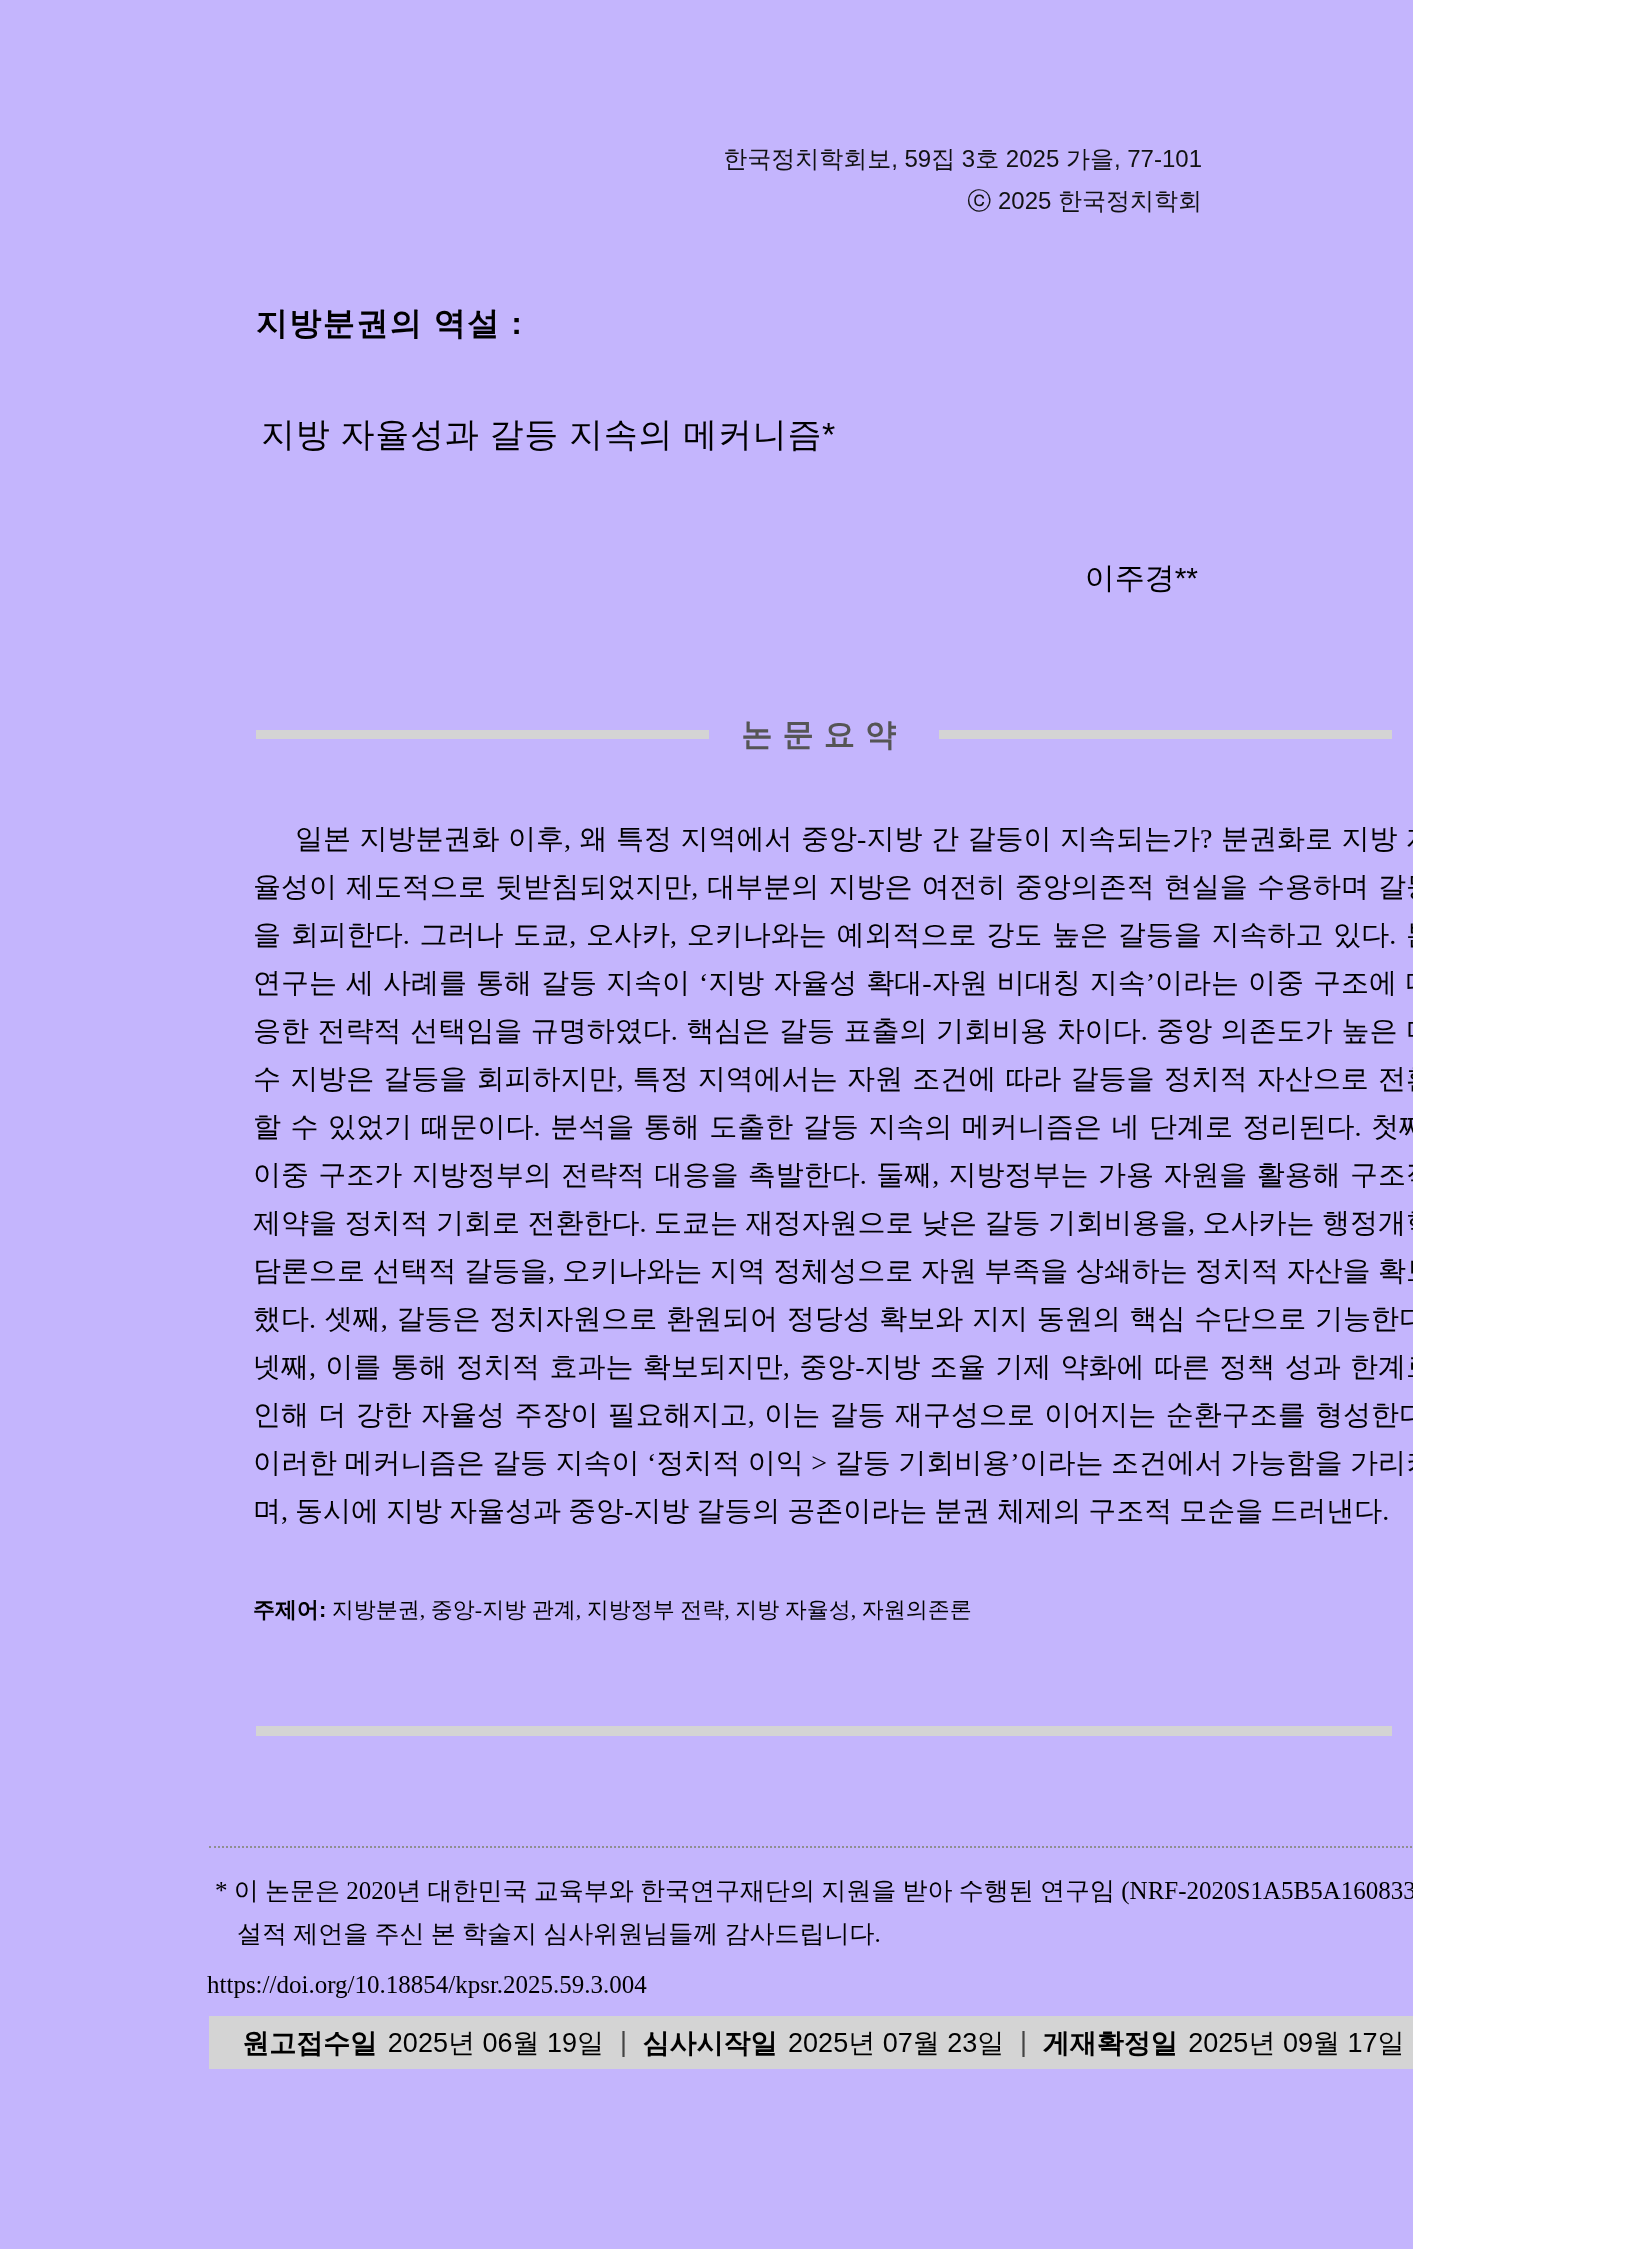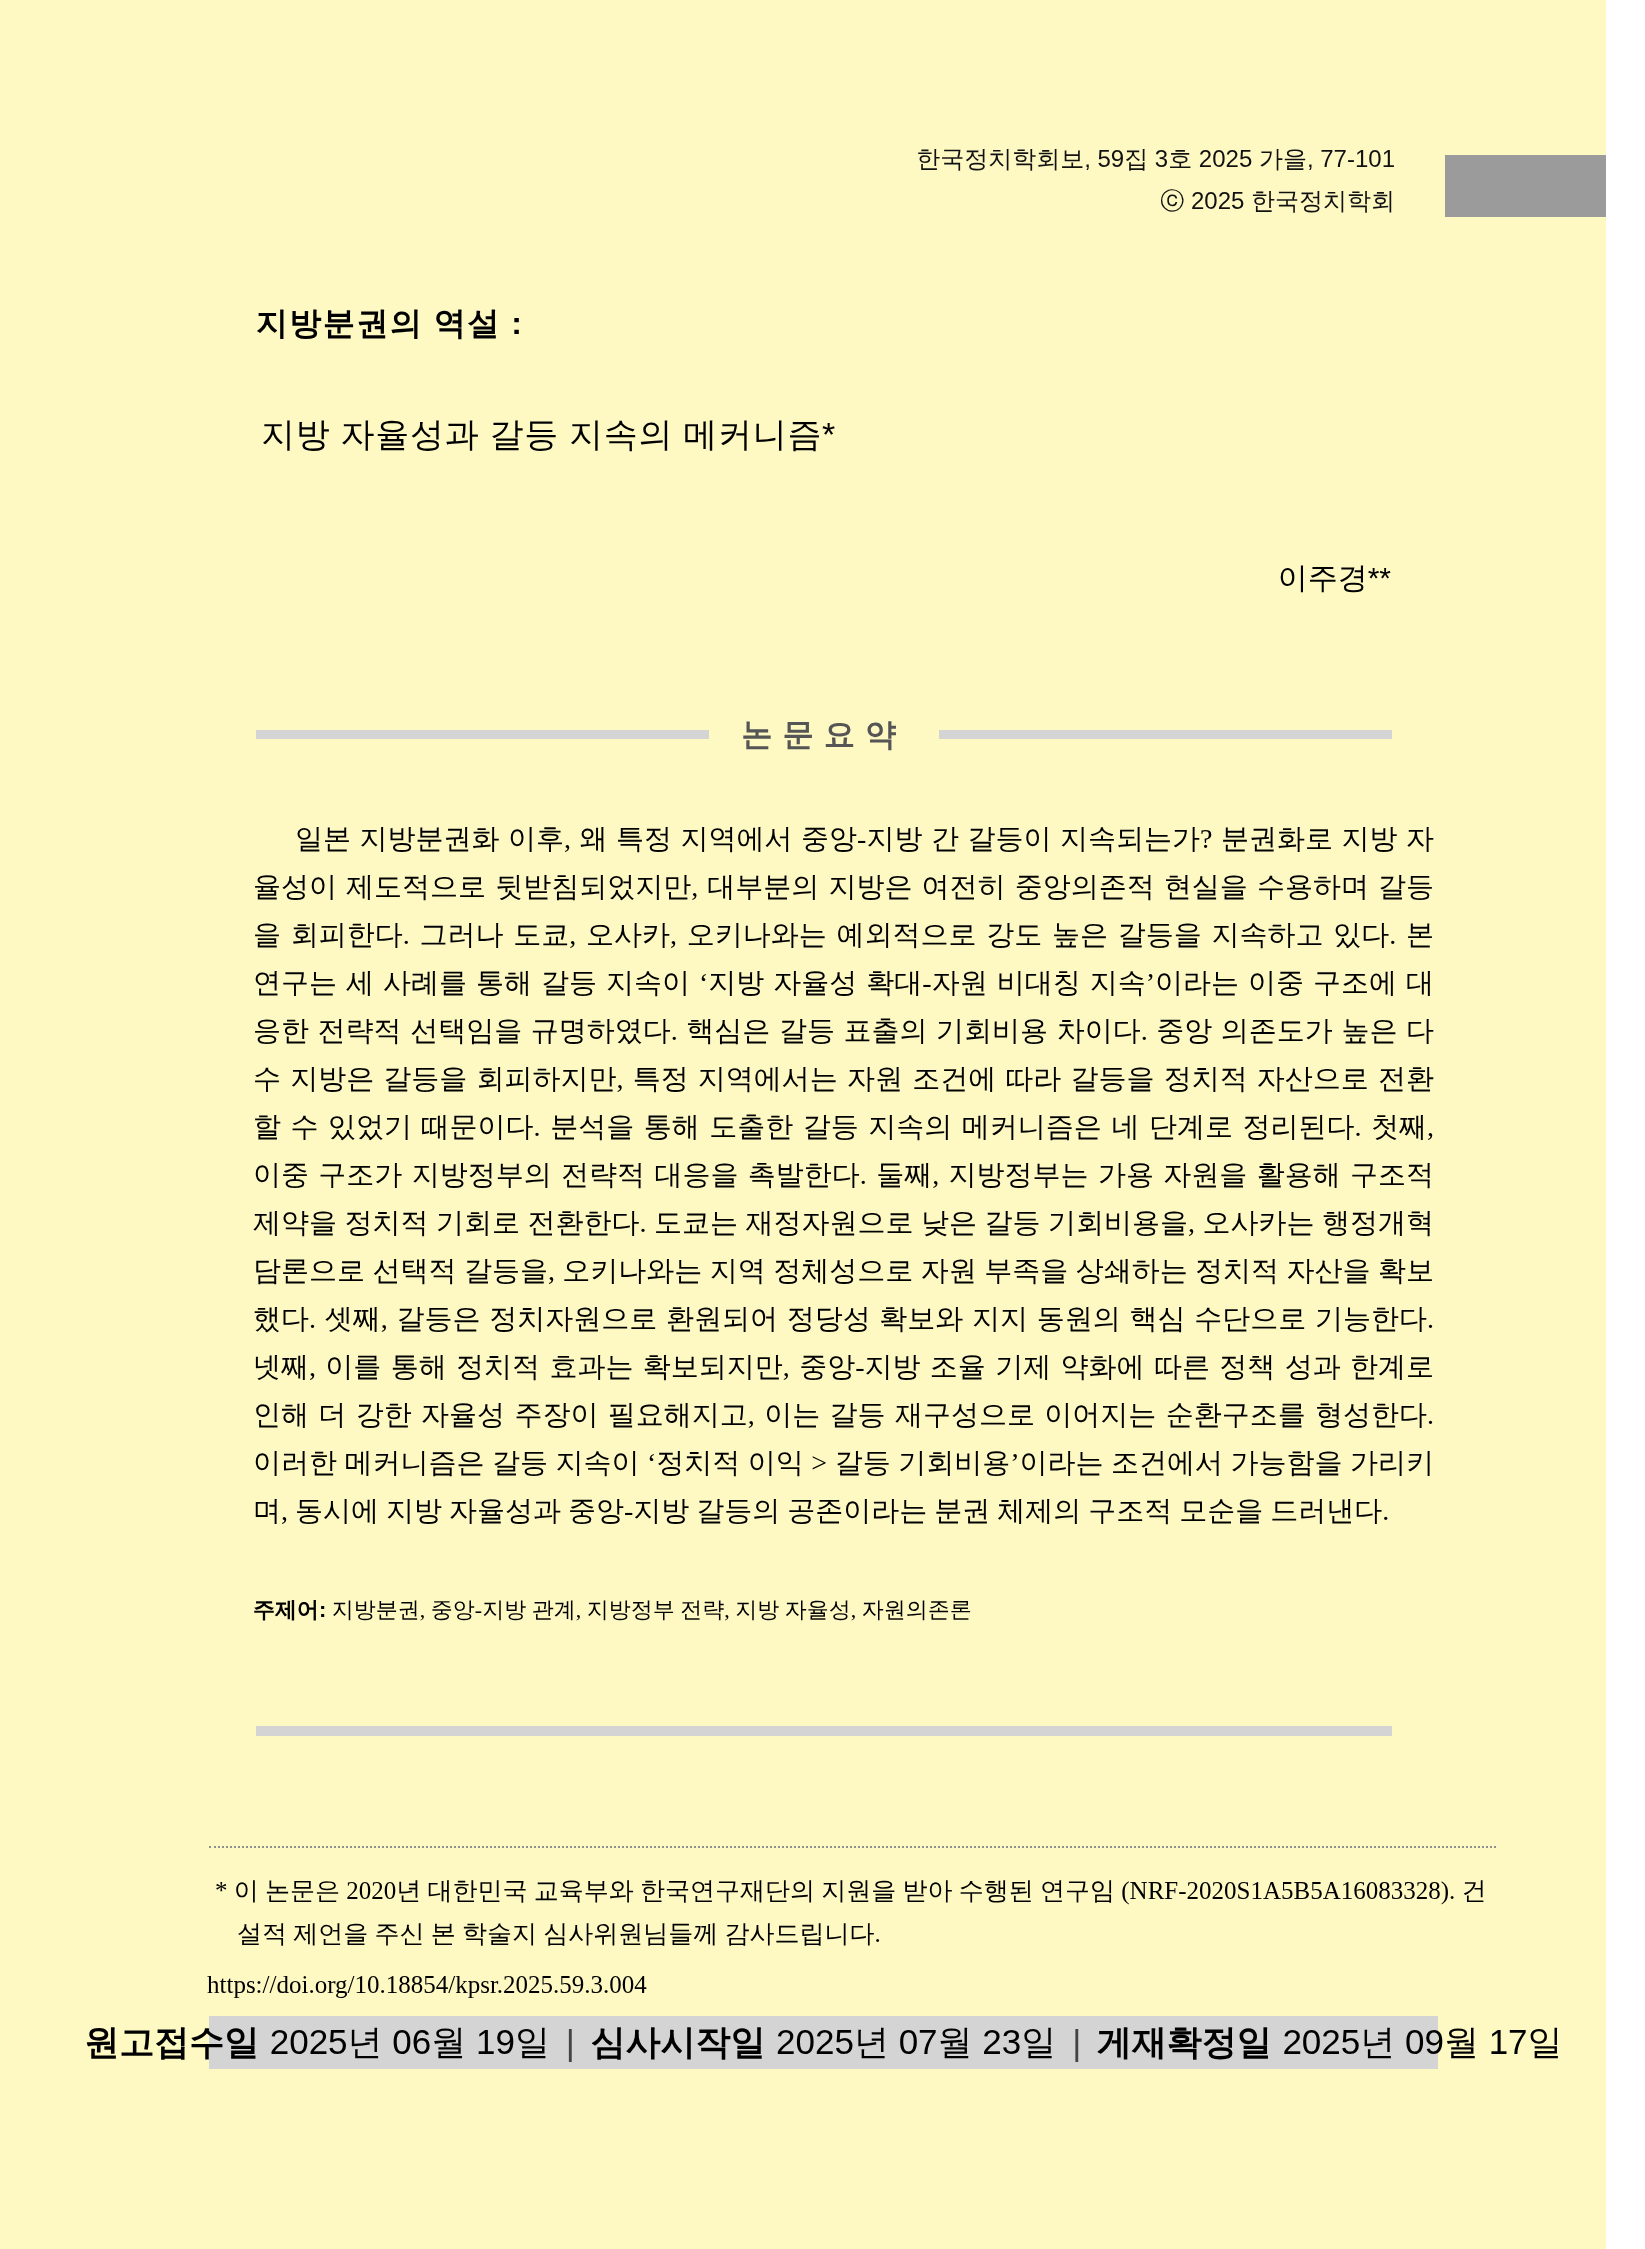--- a/index.html
+++ b/index.html
@@ -1,19 +1,19 @@
 <!DOCTYPE html>
 <html style="font-size:11.7px"><head>
 <meta charset="utf-8">
 <style>
   html,body{margin:0;padding:0;background:#ffffff;}
   #page{
     position:relative;
-    width:1606px;height:2250px;
-    background:#fef9c3;
+    width:1413px;height:2250px;
+    background:#c4b5fd;
     font-family:"Liberation Serif","DejaVu Serif",serif;
     color:#000;
     overflow:hidden;
   }
   .sans{font-family:"Liberation Sans","DejaVu Sans",sans-serif;}
 
   
   .journal-header{
     position:absolute;top:138px;right:211px;
     text-align:right;font-size:24px;line-height:42px;color:#111;
@@ -74,21 +74,21 @@
   }
   .footnote-hanging{padding-left:22px;text-indent:-22px;margin:8px;}
   .footnote-plain{margin:0;}
   .doi-line{margin:0;}
 
   
   .submission-bar{
     position:absolute;left:209px;top:2016px;width:1229px;height:53px;
     background:#d4d4d4;
     display:flex;align-items:center;justify-content:center;
-    font-size:35px;white-space:nowrap;
+    font-size:27px;white-space:nowrap;
   }
   .submission-bar .lbl{font-weight:bold;}
   .submission-bar .dt{font-weight:normal;}
   .submission-bar .sep{margin:0 13px;color:#444;font-weight:normal;}
   .submission-bar .pair{margin:0 2.9px;}
   .submission-bar .lbl{margin-right:10.3px;}
 </style>
 </head>
 <body>
 

